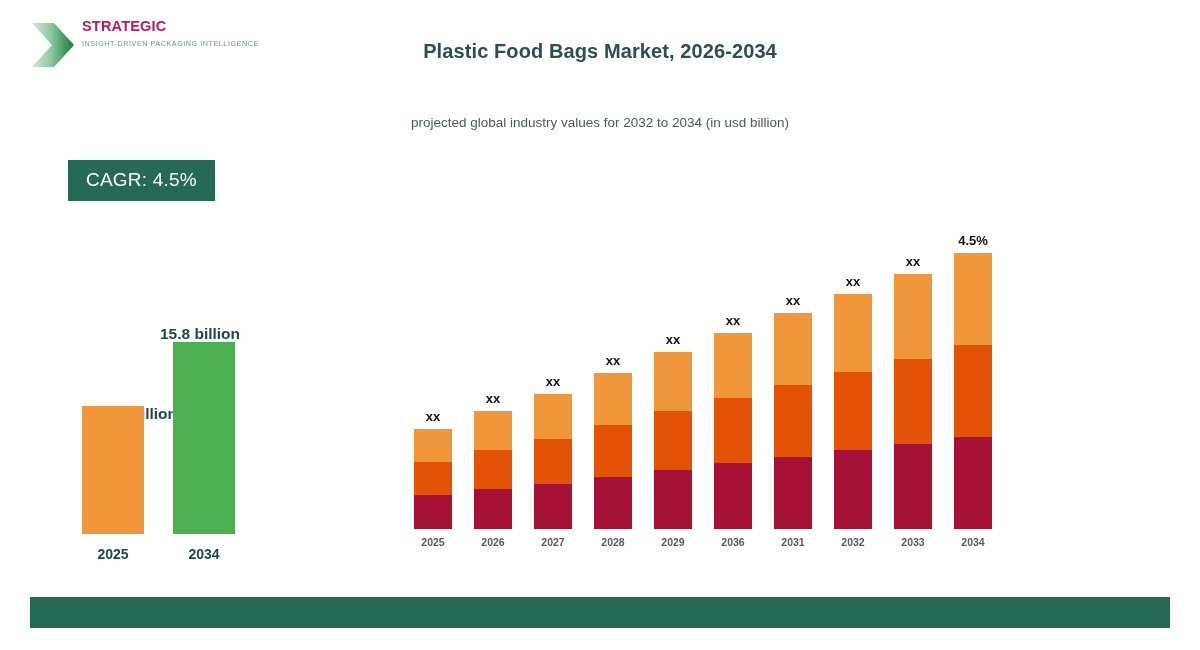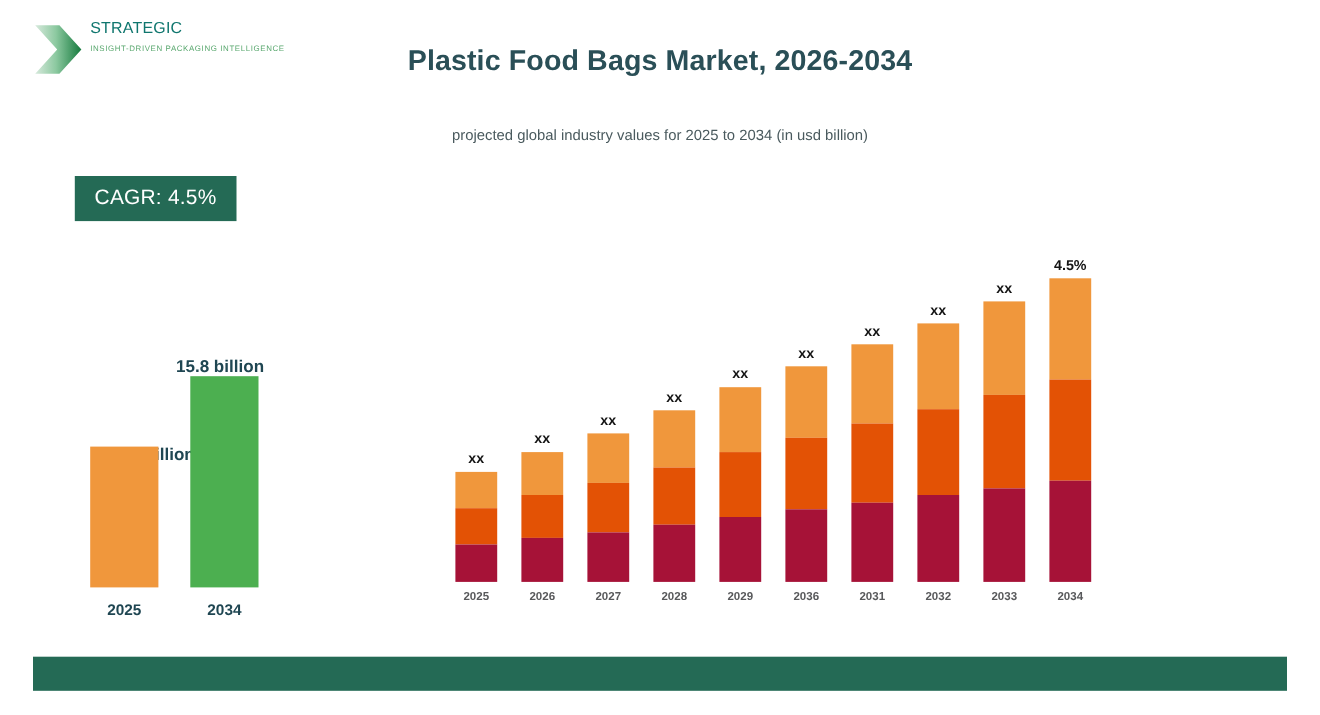--- a/index.html
+++ b/index.html
@@ -32,42 +32,42 @@
     height: 50px;
   }
   #logo-text {
     position: absolute;
     left: 52px;
     top: 0px;
     width: 205px;
   }
   .logo-line {
     font-size: 14.5px;
-    font-weight: normal;
+    font-weight: bold;
     letter-spacing: 0.2px;
-    color: #0f766e;
+    color: #be185d;
     line-height: 16px;
     white-space: nowrap;
   }
   #logo-tagline {
     margin-top: 5px;
     font-size: 7.2px;
     letter-spacing: 0.55px;
     color: #5aa86f;
     white-space: nowrap;
   }
 
   
   #chart-title {
     position: absolute;
     left: 200px;
     top: 40px;
     width: 800px;
     text-align: center;
-    font-size: 26px;
+    font-size: 20px;
     font-weight: bold;
     color: #2a4f57;
     letter-spacing: 0.1px;
   }
   #chart-subtitle {
     position: absolute;
     left: 200px;
     top: 115px;
     width: 800px;
     text-align: center;
@@ -207,21 +207,21 @@
       <path d="M2,3 L24,3 L44,25 L24,47 L2,47 L22,25 Z" fill="url(#chevGrad)"></path>
     </svg>
   </div>
   <div id="logo-text">
     <div class="logo-line">STRATEGIC</div>
     <div id="logo-tagline">INSIGHT-DRIVEN PACKAGING INTELLIGENCE</div>
   </div>
 </div>
 
 <div id="chart-title">Plastic Food Bags Market, 2026-2034</div>
-<div id="chart-subtitle">projected global industry values for 2025 to 2034 (in usd billion)</div>
+<div id="chart-subtitle">projected global industry values for 2032 to 2034 (in usd billion)</div>
 
 <div id="cagr-badge">CAGR: 4.5%</div>
 
 <div id="compare-panel">
 
   <div class="cmp-label-value" style="left:27px; top:95px; width:110px;">10.5 billion</div>
   <div class="cmp-bar" style="left:27px; height:128px; background:#f0973c;"></div>
   <div class="cmp-label-year" style="left:27px;">2025</div>
 
   <div class="cmp-label-value" style="left:90px; top:15px; width:110px;">15.8 billion</div>

